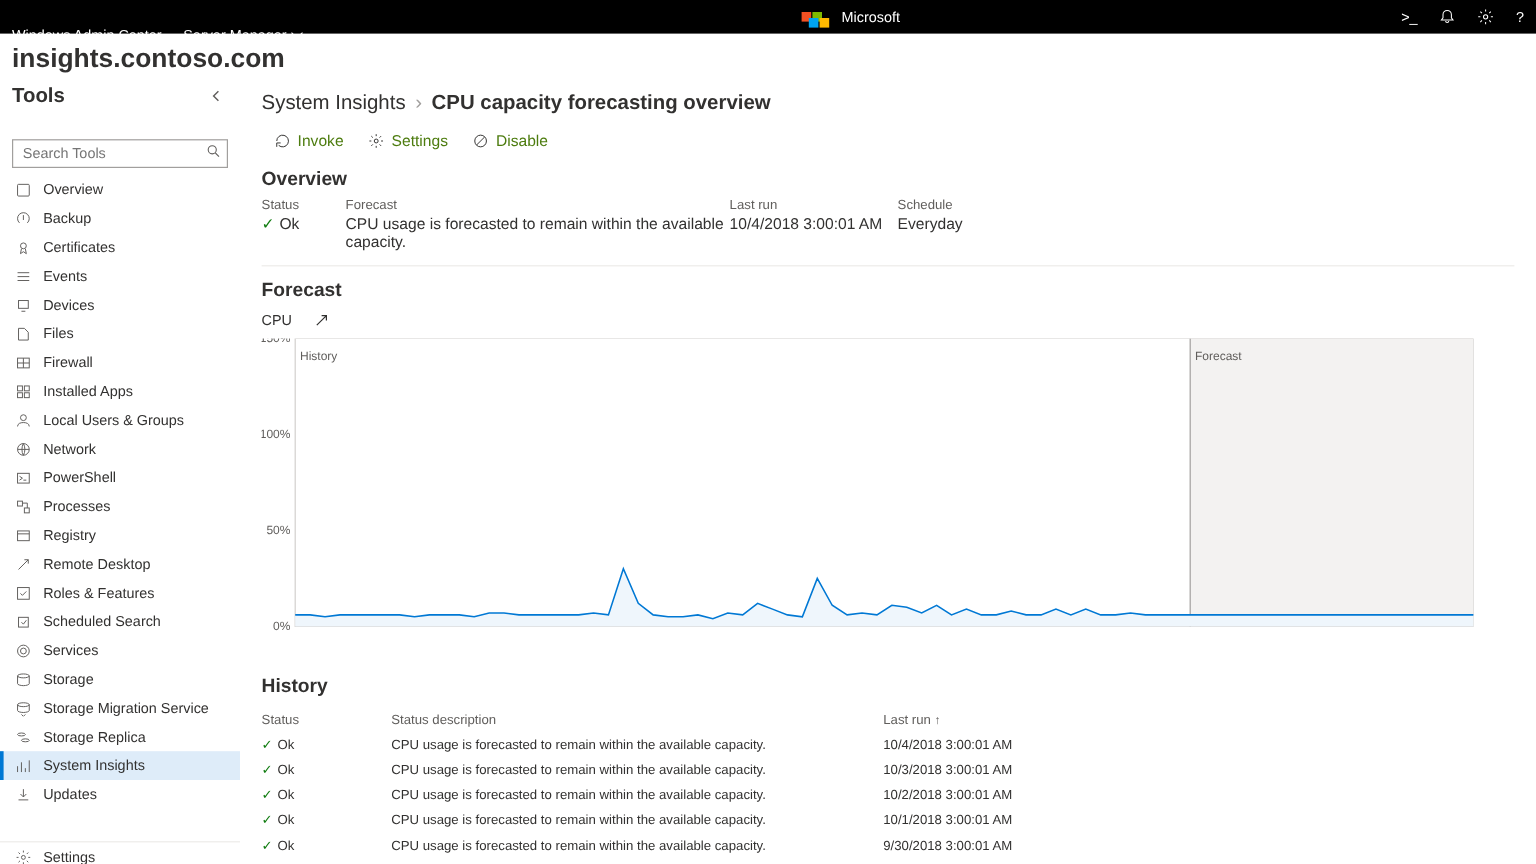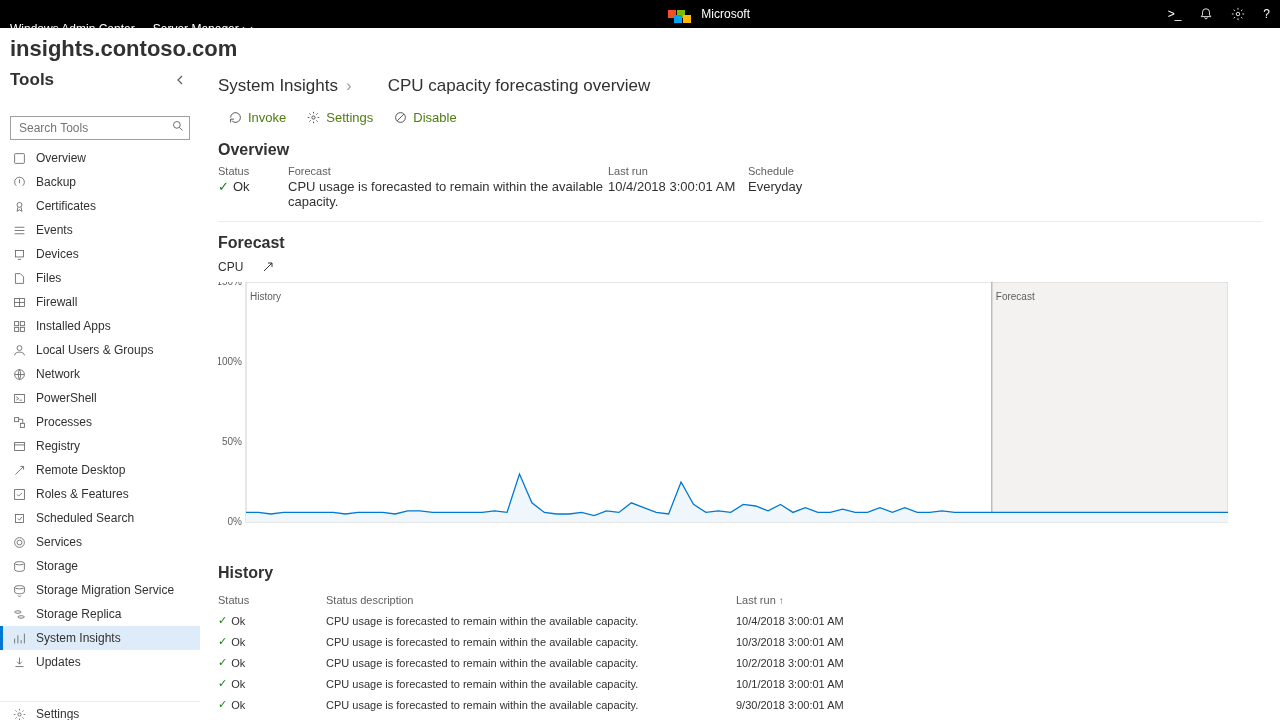--- a/index.html
+++ b/index.html
@@ -23,21 +23,21 @@
 .search-box .search-icon { position: absolute; right: 6px; top: 4px; color: #605e5c; }
 .nav { flex: 1; overflow-y: auto; }
 .nav-item { display: flex; align-items: center; gap: 10px; padding: 5px 10px 5px 12px; font-size: 12px; cursor: pointer; }
 .nav-item.active { background: #deecf9; border-left: 3px solid #0078d4; padding-left: 9px; }
 .nav-icon { width: 14px; height: 14px; display: inline-flex; align-items: center; justify-content: center; color: #605e5c; flex-shrink: 0; }
 .nav-footer { border-top: 1px solid #edebe9; }
 .main { flex: 1; overflow-y: auto; padding: 8px 18px 0; position: relative; }
 .breadcrumb { display: flex; align-items: center; gap: 8px; font-size: 17px; padding: 2px 0 10px; }
 .bc-parent { color: #323130; cursor: pointer; font-weight: 400; }
 .bc-sep { color: #a19f9d; }
-.bc-current { font-weight: 400; margin-left: 28px; }
+.bc-current { font-weight: 700; }
 .toolbar { display: flex; gap: 20px; padding: 4px 0 12px 10px; }
 .tb-btn { display: flex; align-items: center; gap: 6px; font-size: 13px; cursor: pointer; color: #4d7c0f; }
 .tb-icon { width: 14px; height: 14px; display: inline-flex; align-items: center; justify-content: center; }
 .section-h { font-size: 16px; font-weight: 600; padding: 4px 0 6px; }
 .overview-row { display: flex; border-bottom: 1px solid #edebe9; padding-bottom: 12px; margin-bottom: 8px; }
 .ov-col { display: flex; flex-direction: column; gap: 2px; }
 .ov-label { font-size: 11px; color: #605e5c; }
 .ov-val { font-size: 13px; display: flex; align-items: center; gap: 4px; }
 .c-status { width: 70px; }
 .c-forecast { width: 320px; }

